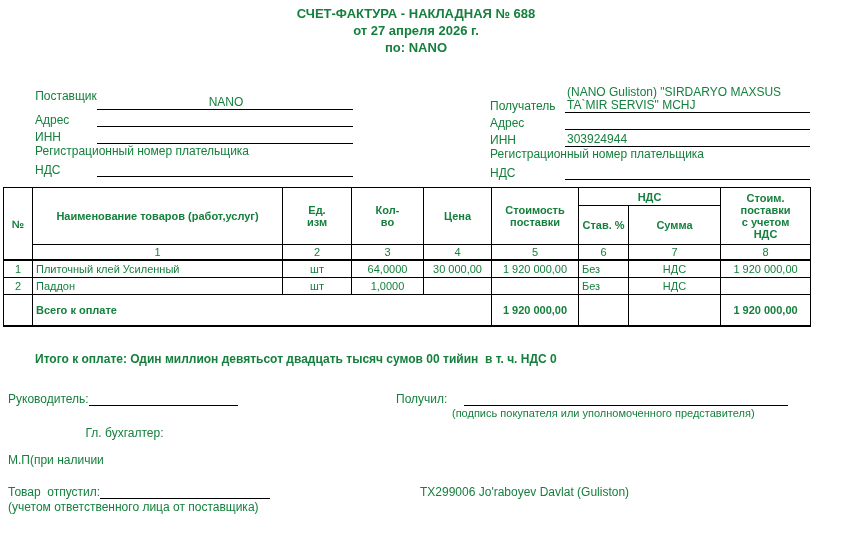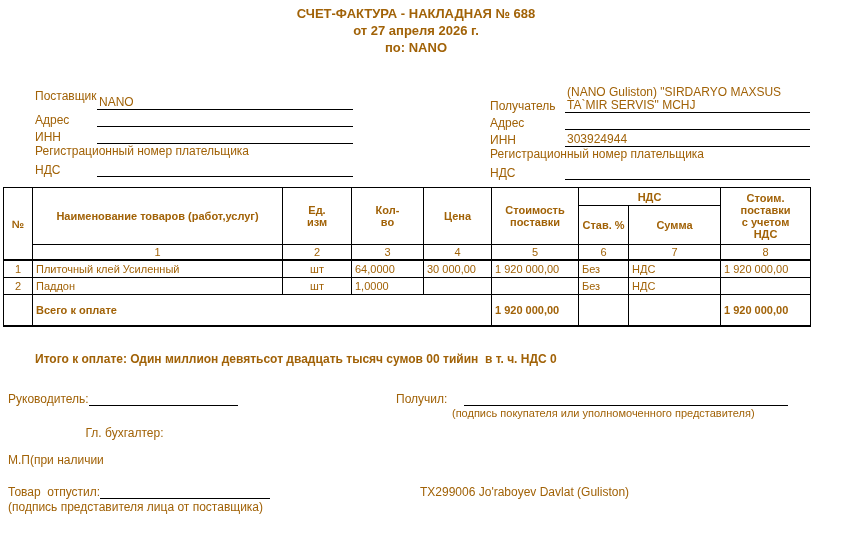--- a/index.html
+++ b/index.html
@@ -1,47 +1,47 @@
 <!DOCTYPE html>
 <html><head>
 <meta charset="utf-8">
 <style>
   html,body { margin:0; padding:0; background:#ffffff; }
   .page {
     position:relative; width:867px; height:543px; background:#ffffff;
-    font-family:"Liberation Sans", sans-serif; color:#a16207; overflow:hidden;
+    font-family:"Liberation Sans", sans-serif; color:#15803d; overflow:hidden;
   }
   
   .title-block { position:absolute; top:5px; left:0; width:832px; text-align:center;
     font-weight:bold; font-size:13px; line-height:17px; }
   
   .party { position:absolute; font-size:12px; }
   .party-left  { left:35px;  top:88px; width:318px; }
   .party-right { left:490px; top:80px; width:320px; }
   .prow { display:flex; align-items:flex-end; }
   .plabel { flex:0 0 62px; white-space:nowrap; }
   .party-right .plabel { flex:0 0 75px; }
   .plabel-full { white-space:nowrap; }
   .pline { flex:1 1 auto; border-bottom:1px solid #000; padding:0 0 0 2px; min-height:14px; }
   .raised { position:relative; top:-7px; }
-  .r1L { height:22px; } .r2 { height:17px; } .r4 { height:14px; align-items:flex-start; } .r5 { height:19px; }
+  .r1L { height:22px;text-align:center; } .r2 { height:17px; } .r4 { height:14px; align-items:flex-start; } .r5 { height:19px; }
   .r1R { min-height:33px; }
   .twoline { line-height:13px; }
   
   .items { position:absolute; left:3px; top:187px; }
   table { border-collapse:collapse; table-layout:fixed; width:807px; font-size:11px; }
   th, td { border:1px solid #000; padding:1px 3px; overflow:hidden; white-space:nowrap; }
   table { border:1px solid #000; border-bottom:2px solid #000; }
   th { font-weight:bold; text-align:center; vertical-align:middle; white-space:pre-line; }
   tr.h1 { height:18px; } tr.h2 { height:39px; }
   tr.nums { height:15px; } tr.nums td { border-bottom:2px solid #000; text-align:center; }
   th.numcol { border-bottom:2px solid #000; }
   tr.item { height:17px; }
   tr.totalrow { height:32px; font-weight:bold; }
-  .ta-c { text-align:center; } .ta-r { text-align:left; } .ta-l { text-align:left; }
+  .ta-c { text-align:center; } .ta-r { text-align:center; } .ta-l { text-align:left; }
   
   .summary { position:absolute; left:35px; top:352px; font-weight:bold; font-size:12px; white-space:pre-wrap; }
   .sig { position:absolute; font-size:12px; display:flex; align-items:center; white-space:pre; }
   .sigline { flex:1 1 auto; border-bottom:1px solid #000; min-height:14px; }
   .note { position:absolute; font-size:11px; }
   .plain { position:absolute; font-size:12px; white-space:pre; }
 </style>
 </head>
 <body>
 
@@ -192,17 +192,17 @@
     <span>Гл. бухгалтер:</span>
     <span class="sigline"></span>
   </div>
 
   <div class="plain" style="left:8px; top:453px;">М.П(при наличии</div>
 
   <div class="sig" style="left:8px; top:484px; width:262px;">
     <span>Товар  отпустил:</span>
     <span class="sigline"></span>
   </div>
-  <div class="note" style="left:8px; top:500px; font-size:12px;">(подпись представителя лица от поставщика)</div>
+  <div class="note" style="left:8px; top:500px; font-size:12px;">(учетом ответственного лица от поставщика)</div>
 
   <div class="plain" style="left:420px; top:485px;">TX299006 Jo'raboyev Davlat (Guliston)</div>
 
 </div>
 
 </body></html>

